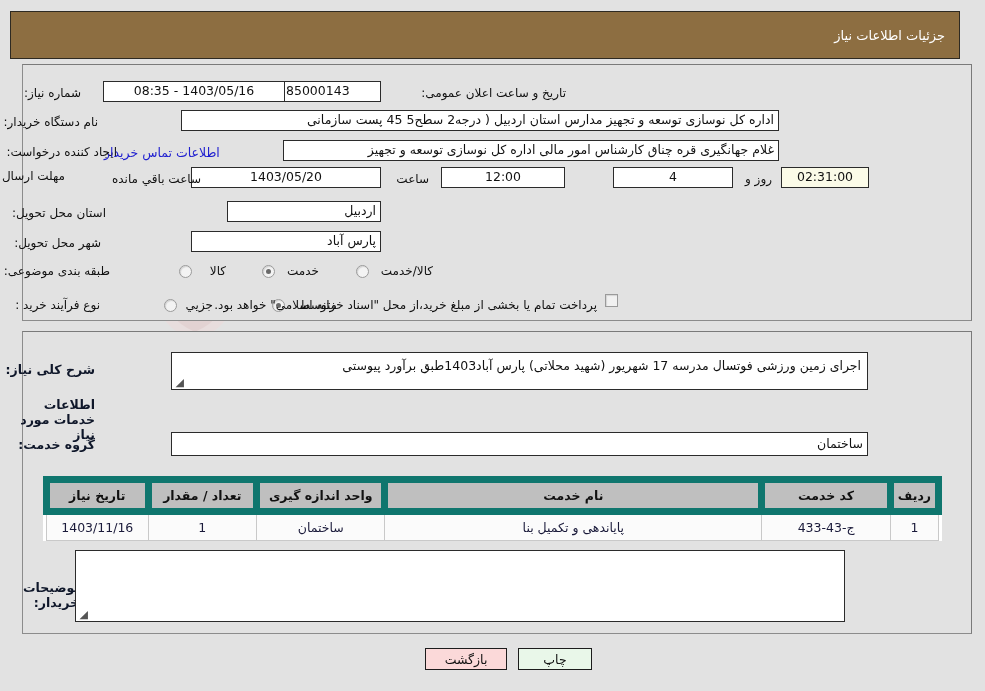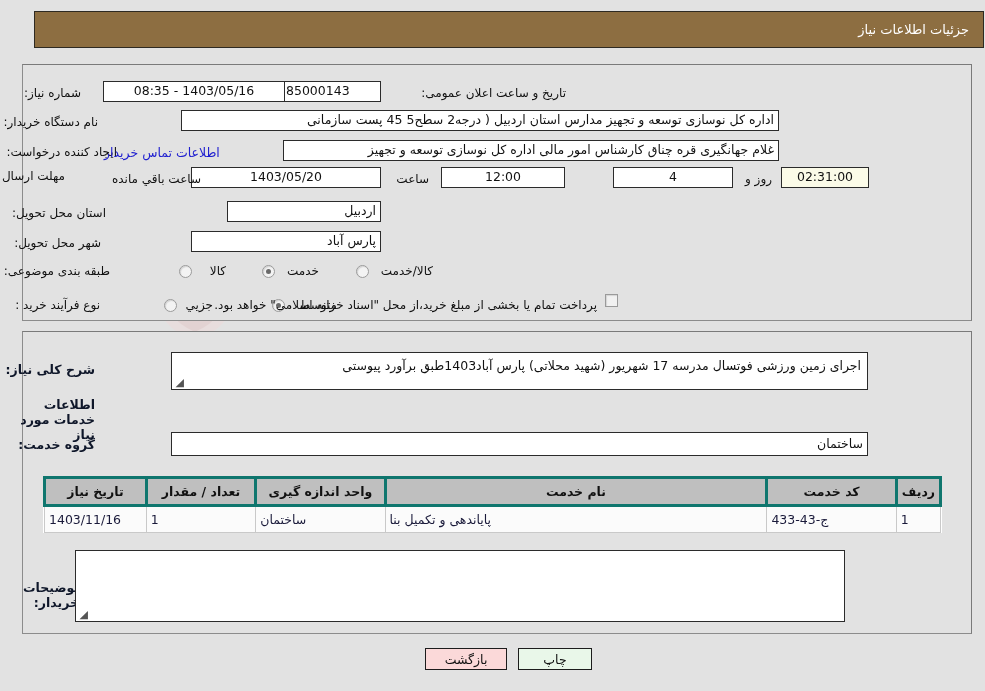--- a/index.html
+++ b/index.html
@@ -19,22 +19,22 @@
     left: 0; top: 230px;
     width: 985px; height: 130px;
     pointer-events: none;
     z-index: 0;
     opacity: .55;
   }
 
   
   .header-bar {
     position: absolute;
-    left: 34px; top: 11px;
-    width: 950px; height: 37px;
+    left: 10px; top: 11px;
+    width: 950px; height: 48px;
     background: #8d6e41;
     border: 1px solid #2e2a22;
     display: flex; align-items: center;
     padding-right: 14px;
     z-index: 2;
   }
   .header-title {
     color: #ffffff;
     font-size: 13px;
     letter-spacing: .2px;
@@ -151,33 +151,33 @@
     position: absolute;
     left: 43px; top: 476px;
     width: 899px;
     border-collapse: collapse;
     font-size: 12.5px;
     z-index: 3;
     background: #fff;
   }
   .tbl th {
     background: #bfbfbf;
-    border: 3px solid #0f766e;
+    border: 7px solid #0f766e;
     color: #111;
     font-weight: bold;
     padding: 5px 4px;
     height: 26px;
     text-align: center;
   }
   .tbl td {
     background: #fbfbfb;
     border: 1px solid #c9c9c9;
     padding: 5px 4px;
     height: 26px;
-    text-align: left;
+    text-align: center;
     color: #1a1a3a;
   }
 
   
   .btn {
     position: absolute;
     height: 22px;
     border: 1px solid #1c1c1c;
     font-size: 12.5px;
     color: #111;

